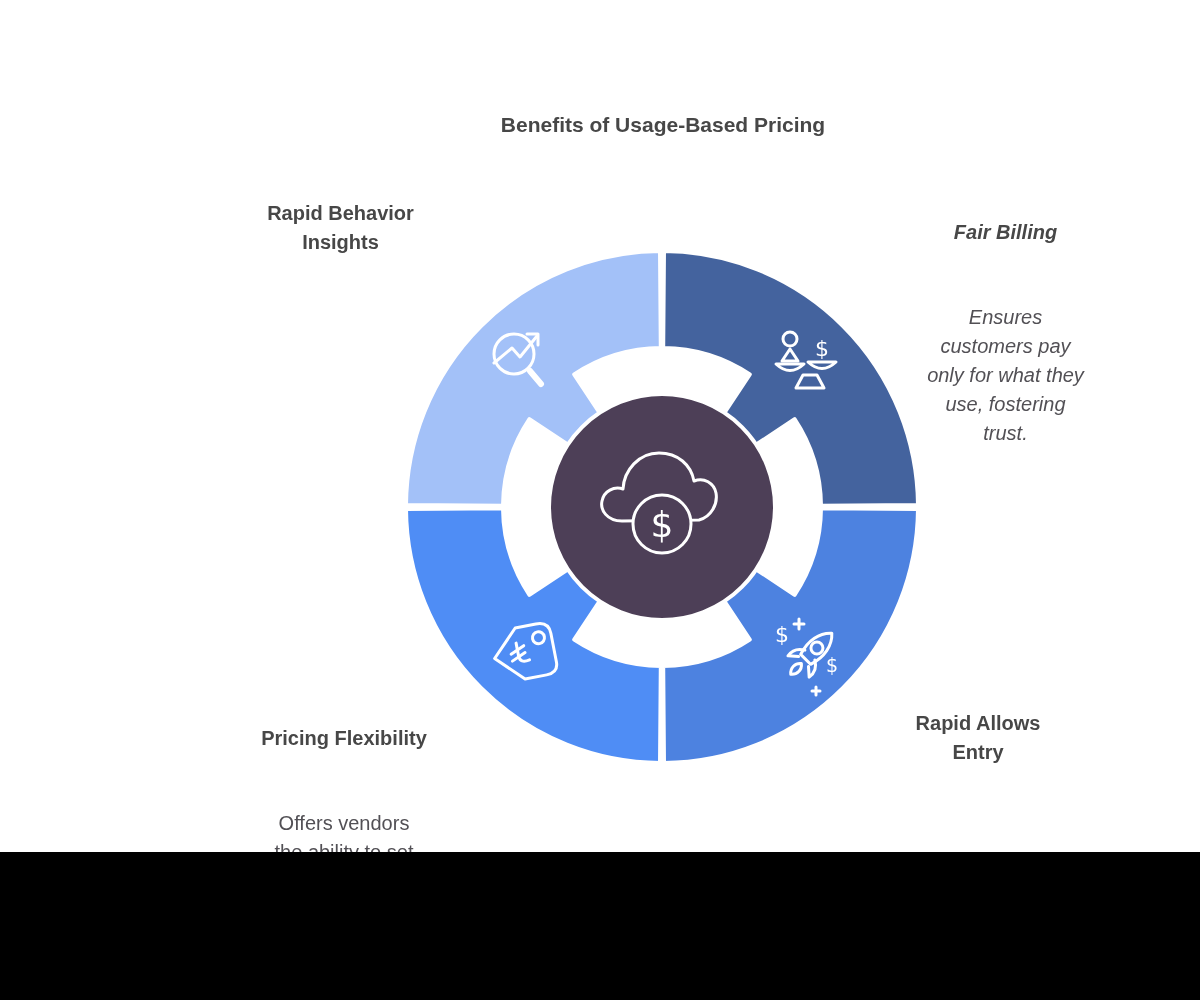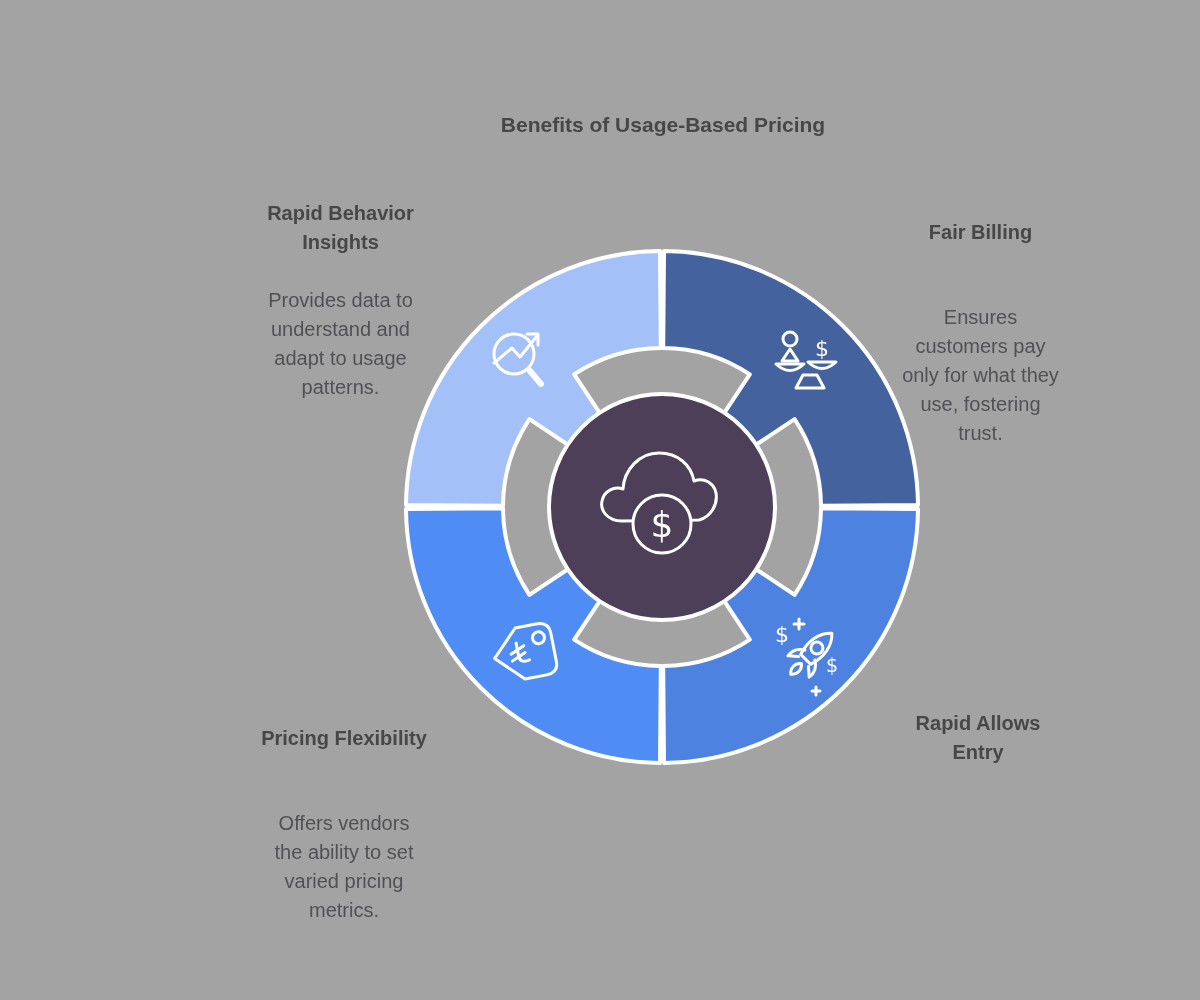--- a/index.html
+++ b/index.html
@@ -1,36 +1,36 @@
 <!DOCTYPE html>
 <html><head>
 <meta charset="utf-8">
 <style>
   html,body{margin:0;padding:0;background:#000;}
-  .canvas{position:relative;width:1200px;height:1000px;background:#a3a3a3;
+  .canvas{position:relative;width:1200px;height:852px;background:#ffffff;
           font-family:"Liberation Sans",sans-serif;overflow:hidden;}
   .diagram{position:absolute;left:0;top:0;}
   .page-title{position:absolute;left:363px;top:113px;width:600px;margin:0;
           text-align:center;font-size:21px;font-weight:bold;color:#474747;}
   .quad{stroke:#fff;stroke-width:4;stroke-linejoin:round;}
   .center-circle{stroke:#fff;stroke-width:4;}
   .icon path, .icon circle{stroke:#fff;stroke-width:3;fill:none;
           stroke-linecap:round;stroke-linejoin:round;}
   .icon .thick{stroke-width:6;}
   .icon text{stroke:none;fill:#fff;font-family:"DejaVu Sans",sans-serif;font-size:19px;}
   .icon text.lg{font-size:22px;}
   .icon text.coin-text{font-size:36px;}
   .label{position:absolute;text-align:center;color:#525055;font-size:20px;
           line-height:29px;white-space:pre-line;}
   .label h3{margin:0;font-size:20px;font-weight:bold;color:#474747;line-height:29px;
           white-space:pre-line;}
   .label p{margin:0;}
   .label.gap p{margin-top:27px;}
   .label.tl{left:233px;top:170px;width:215px;}
-  .label.tr{left:873px;top:189px;width:215px;}
+  .label.tr{left:898px;top:189px;width:215px;font-style:italic;}
   .label.bl{left:238px;top:695px;width:212px;}
   .label.br{left:868px;top:680px;width:220px;}
 </style>
 </head>
 <body>
 
 <div class="canvas">
 
   <h1 class="page-title">Benefits of Usage-Based Pricing</h1>
 
@@ -100,24 +100,20 @@
       <text class="lg" x="782" y="642" text-anchor="middle">$</text>
       <text x="832" y="672" text-anchor="middle">$</text>
       <path d="M 799 619 L 799 629 M 794 624 L 804 624"></path>
       <path d="M 816 687 L 816 695 M 812 691 L 820 691"></path>
     </g>
   </svg>
 
   <div class="label tl">
     <h3>Rapid Behavior
 Insights</h3>
-    <p>Provides data to
-understand and
-adapt to usage
-patterns.</p>
   </div>
   <div class="label tr gap">
     <h3>Fair Billing</h3>
     <p>Ensures
 customers pay
 only for what they
 use, fostering
 trust.</p>
   </div>
   <div class="label bl gap">

